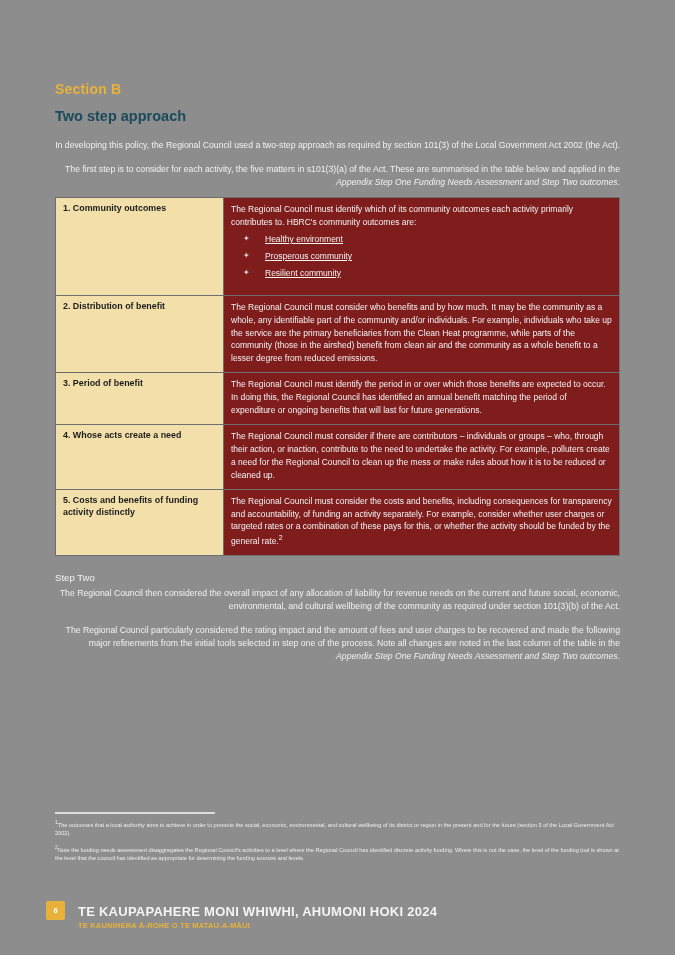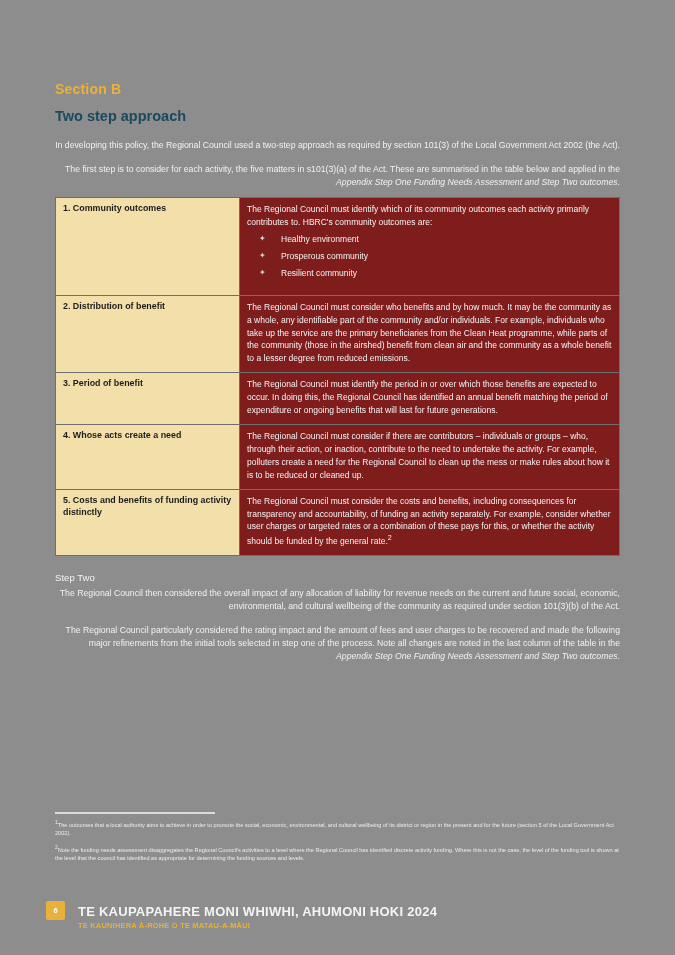--- a/index.html
+++ b/index.html
@@ -66,38 +66,39 @@
     width: 100%;
     margin: 4px 0 16px 0;
     table-layout: fixed;
   }
   table.matters td {
     vertical-align: top;
     border: 1px solid #6e6e6e;
     padding: 5px 7px 7px 7px;
   }
   td.col-label {
-    width: 184px;
+    width: 168px;
     background: #f2dfa9;
     color: #1c1c1c;
     font-size: 8.9px;
     font-weight: bold;
     line-height: 1.34;
   }
   td.col-desc {
     background: #7f1d1d;
     color: #f3f3f3;
     font-size: 8.5px;
     line-height: 1.52;
   }
   td.col-desc p { margin: 0; }
   ul.outcomes {
     list-style: none;
     margin: 5px 0 8px 0;
     padding: 0 0 0 12px;
+    text-decoration: underline;
   }
   ul.outcomes li {
     position: relative;
     padding-left: 22px;
     margin-bottom: 5px;
     font-size: 8.5px;
     line-height: 1.4;
     color: #f3f3f3;
   }
   ul.outcomes li:before {

